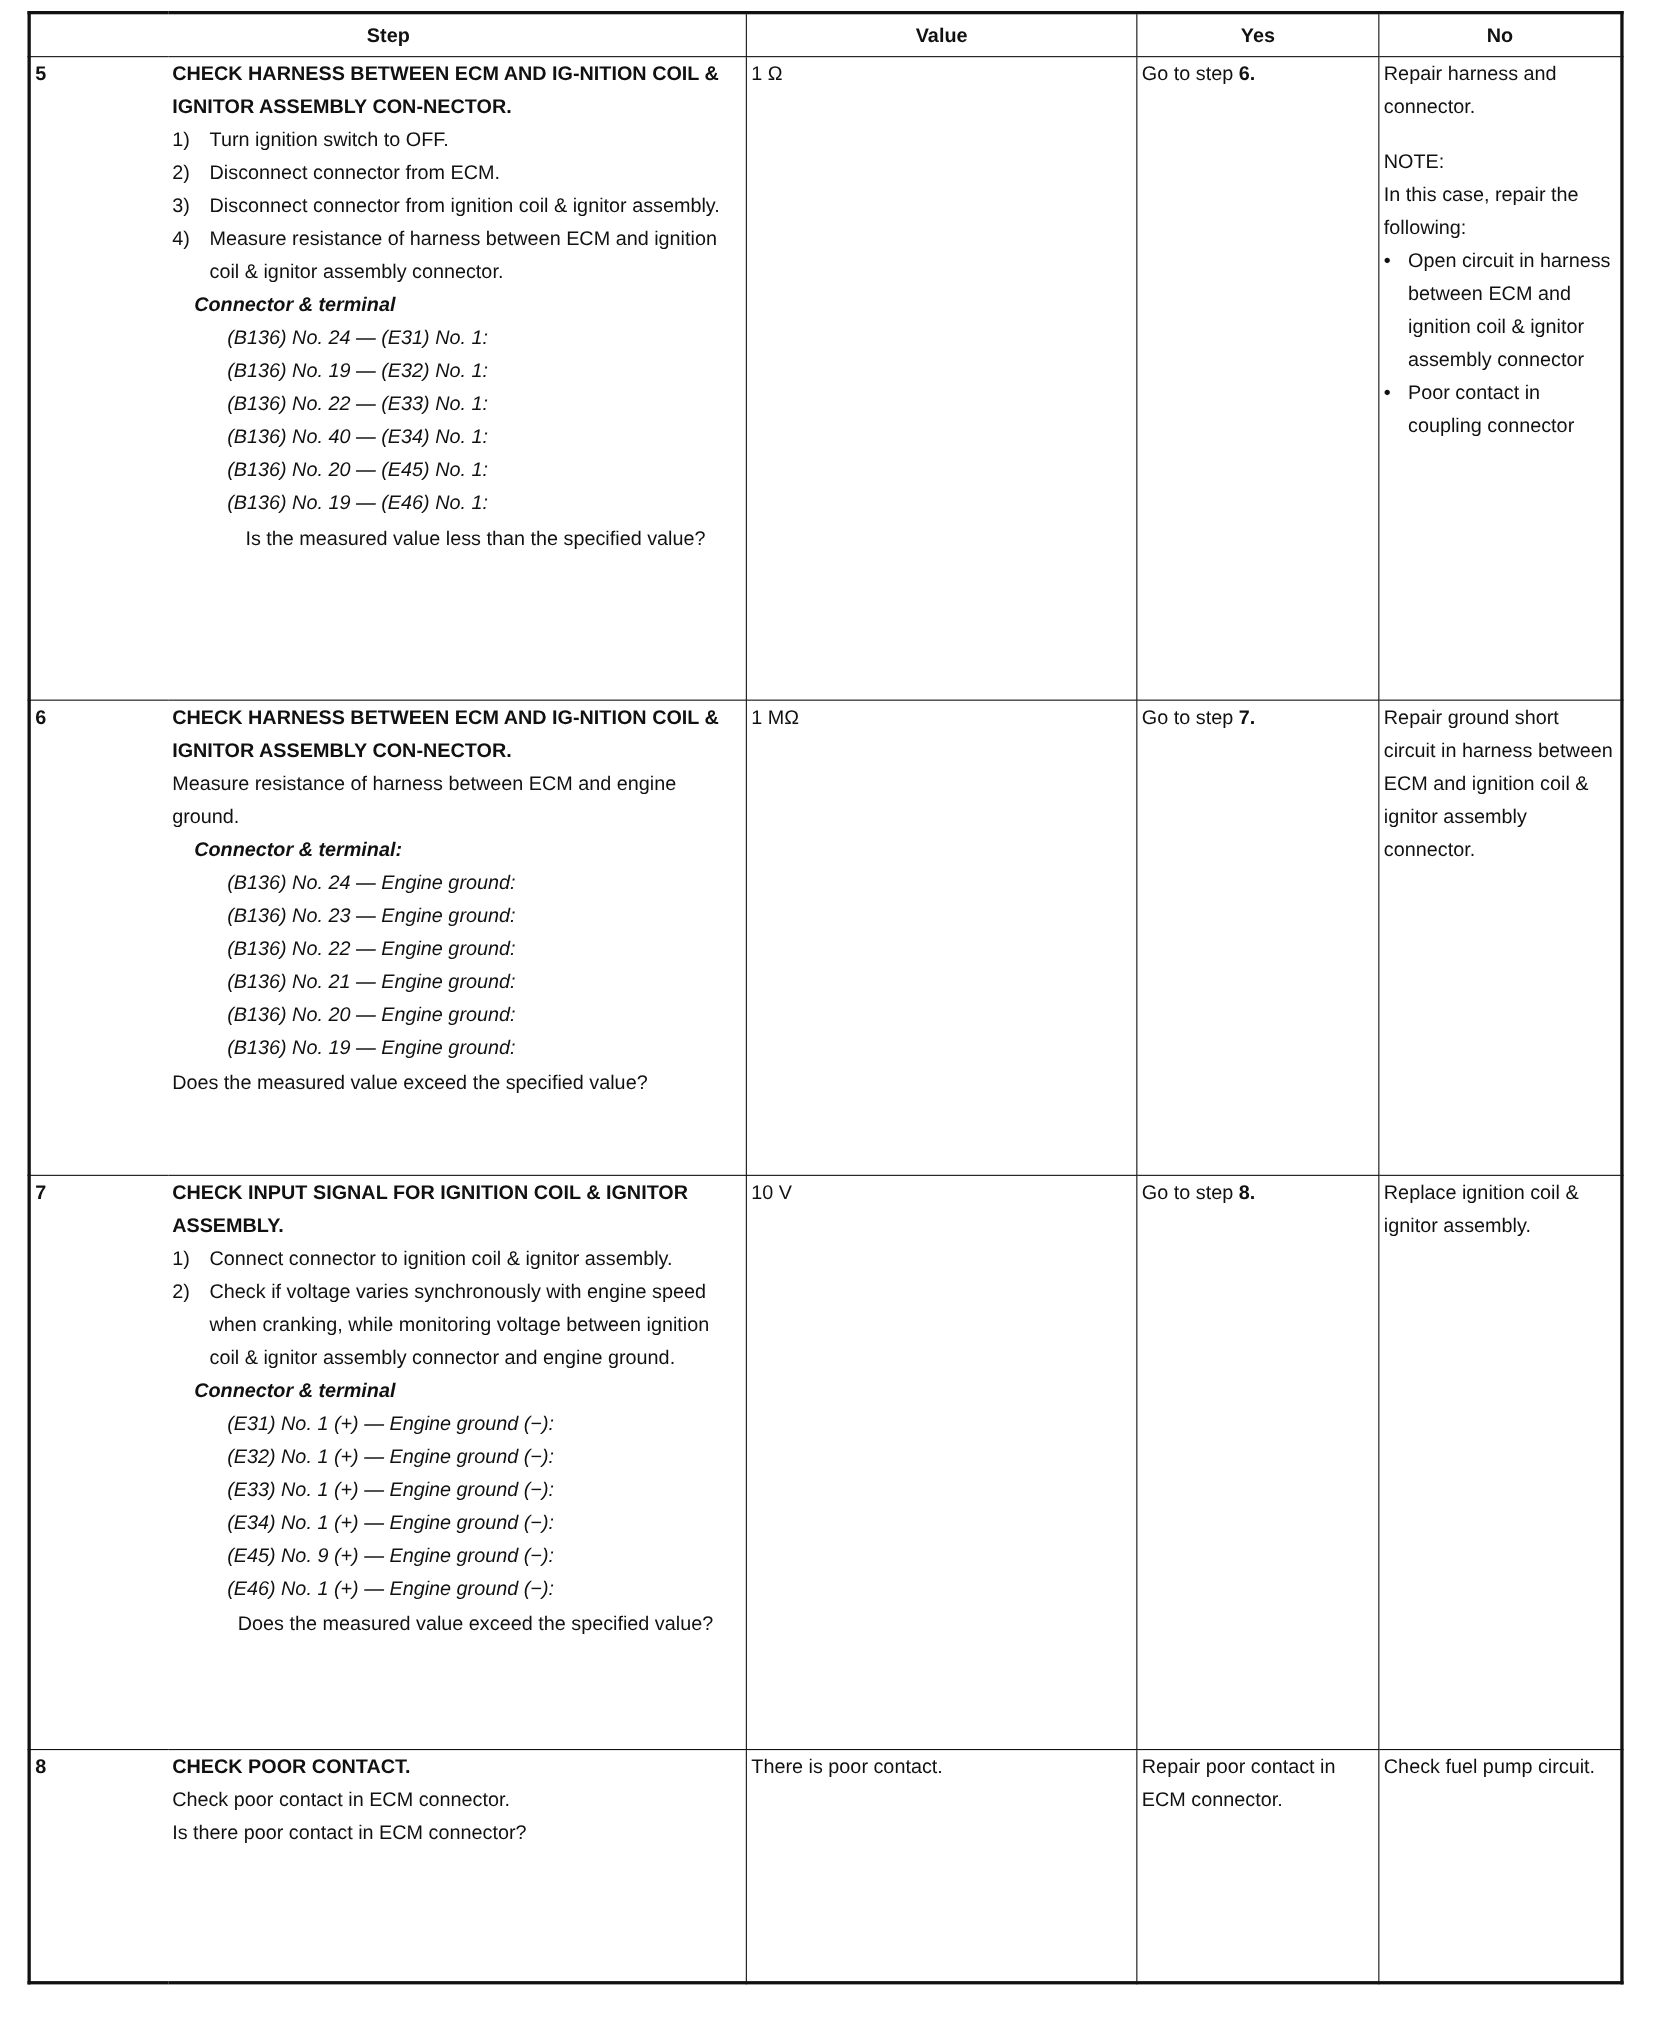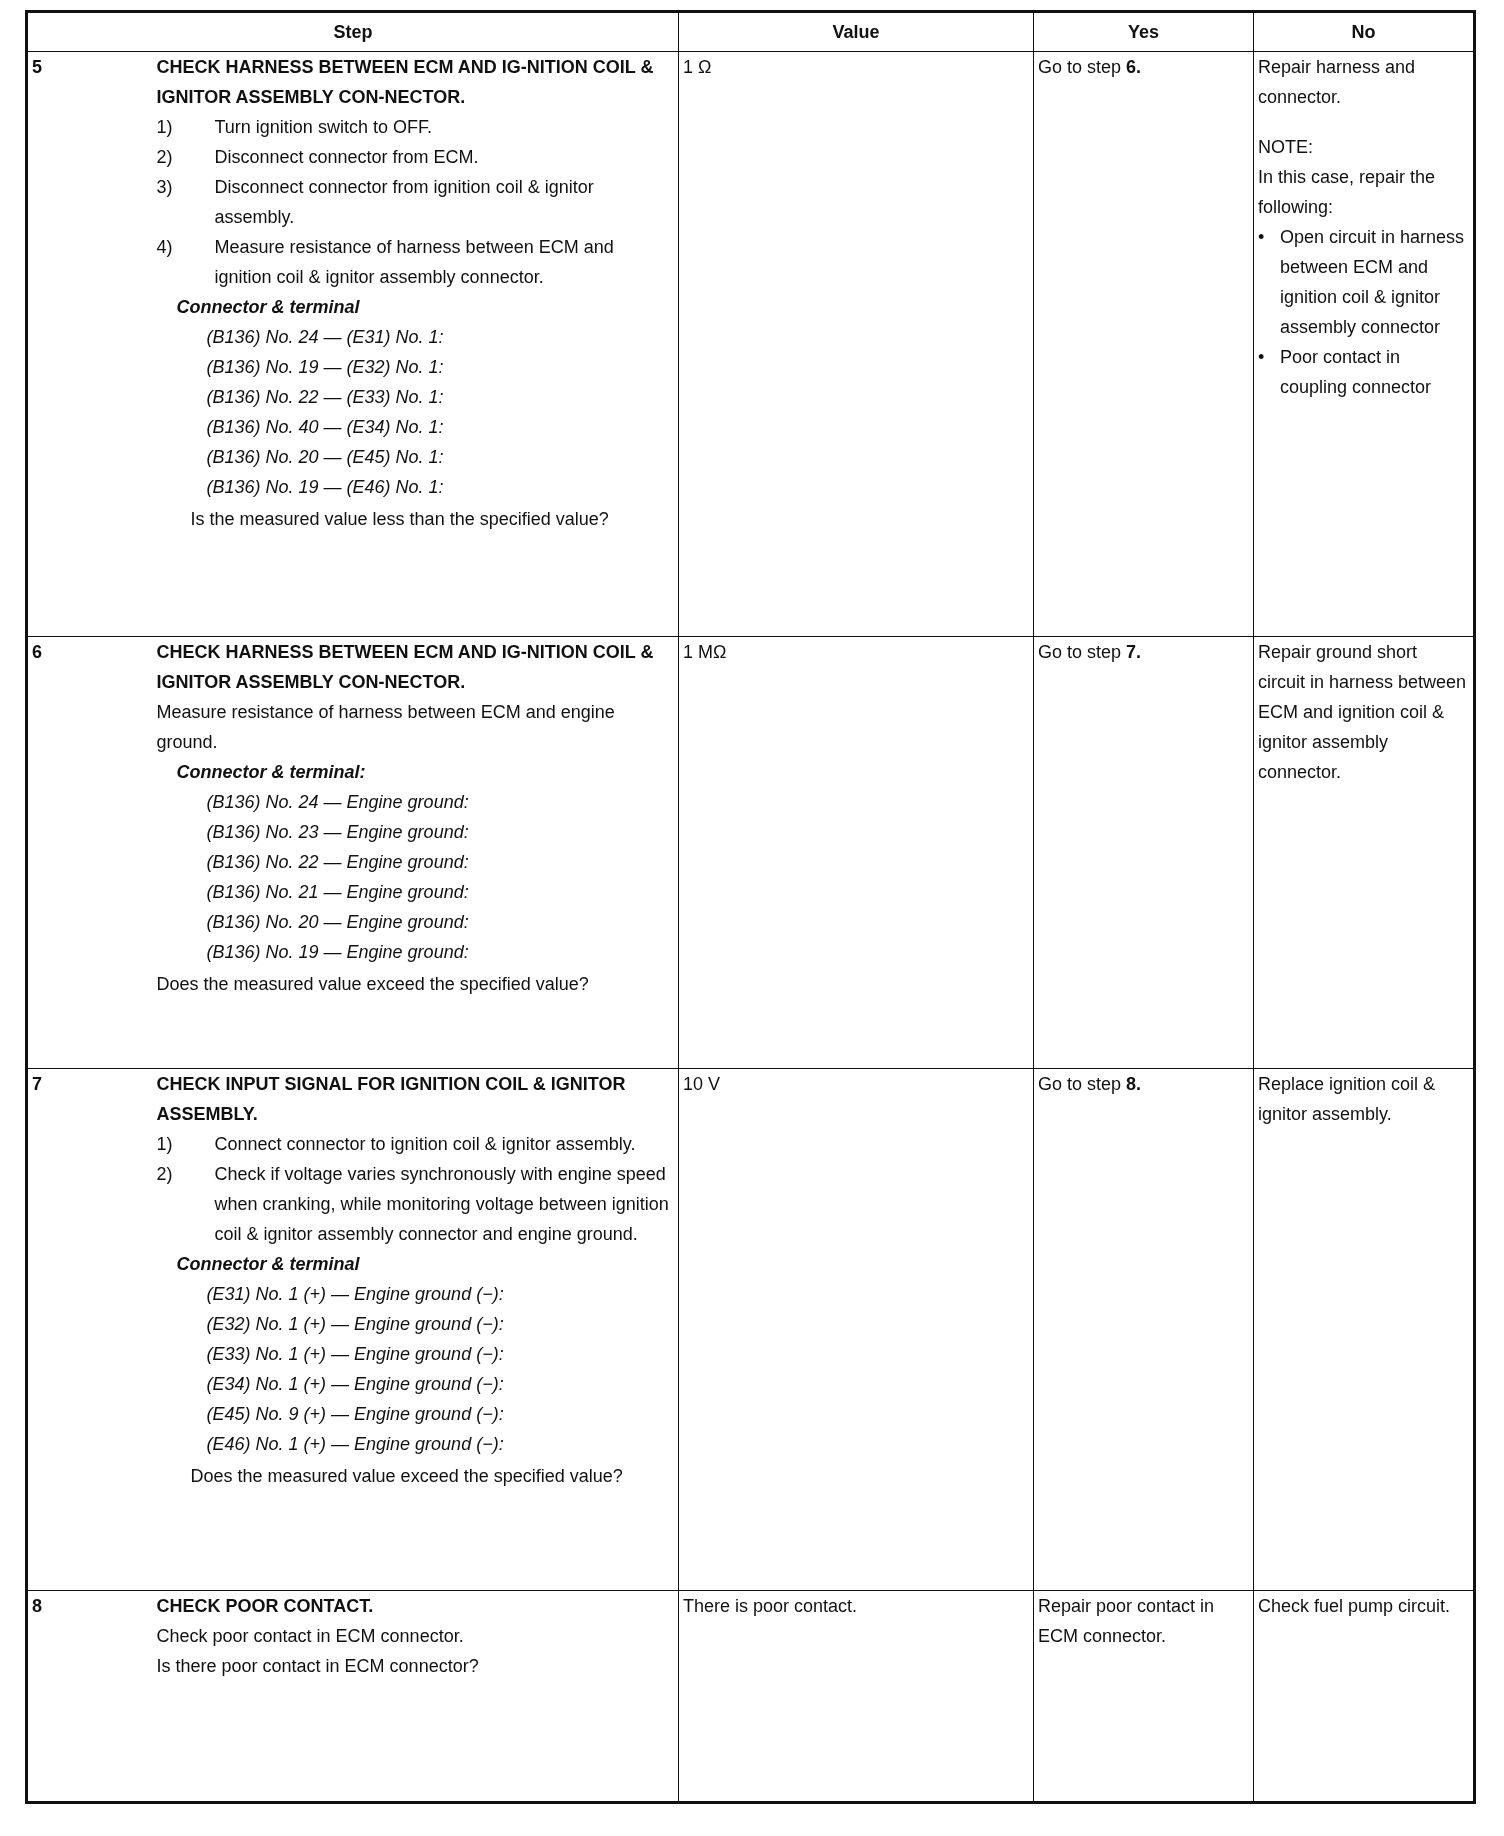--- a/index.html
+++ b/index.html
@@ -8,24 +8,24 @@
   table.diag { position:absolute; left:25px; top:10px; width:1448px;
     border-collapse:collapse; table-layout:fixed; font-size:18px; line-height:30px;padding-left:36px; }
   table.diag th, table.diag td { border:1.6px solid #111; vertical-align:top; padding:0 4px; }
   table.diag { border:3px solid #111; }
   th { font-weight:bold; text-align:center; height:38px; vertical-align:middle !important; line-height:38px; }
   td.num { border-right:none !important; font-weight:bold; padding-left:4px; }
   td.step { border-left:none !important; padding-left:4px; padding-right:2px; }
   .title { font-weight:bold; }
   .item { display:flex; }
   .item .n { width:34px; flex:none; }
-  .item .t { flex:1;margin-left:24px; }
+  .item .t { flex:1; }
   .ct-head { font-weight:bold; font-style:italic; padding-left:20px; }
   .ct { font-weight:normal; font-style:italic; padding-left:50px; }
-  .q { padding-left:34px; margin-top:2px; }
+  .q { padding-left:34px; margin-top:2px;text-align:center; }
   .q0 { padding-left:0; margin-top:2px; }
   .note { margin-top:20px; }
   b.sn { font-weight:bold; }
   .bullet { display:flex; } .bullet .d{width:22px;flex:none;}
   tr.r5 td { height:584px; } tr.r6 td { height:431px; } tr.r7 td { height:521px; } tr.r8 td { height:210px; }
 </style>
 </head>
 <body>
 
 <table class="diag">

